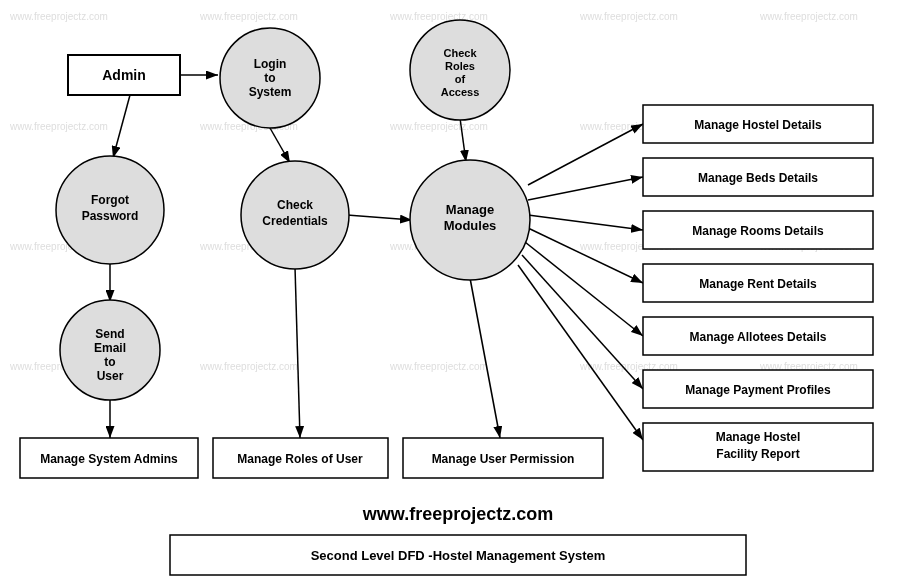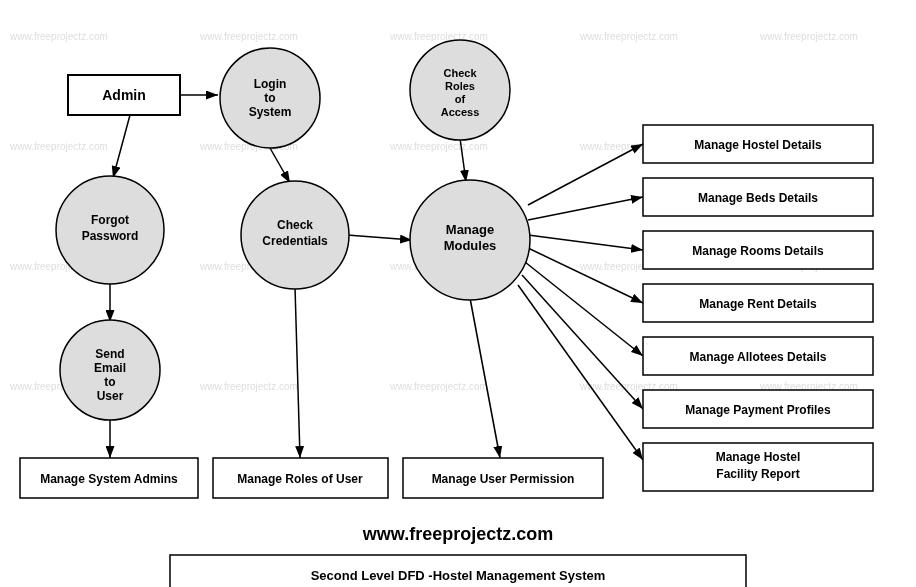--- a/index.html
+++ b/index.html
@@ -9,21 +9,20 @@
       width: 916px;
       height: 587px;
       overflow: hidden;
       position: relative;
     }
     .diagram-container {
       position: absolute;
       top: 0; left: 0;
       width: 916px;
       height: 463px;
-      margin-top: 20px;
     }
     svg.diagram {
       width: 916px;
       height: 587px;
       position: absolute;
       top: 0; left: 0;
     }
   </style>
 </head>
 <body>

